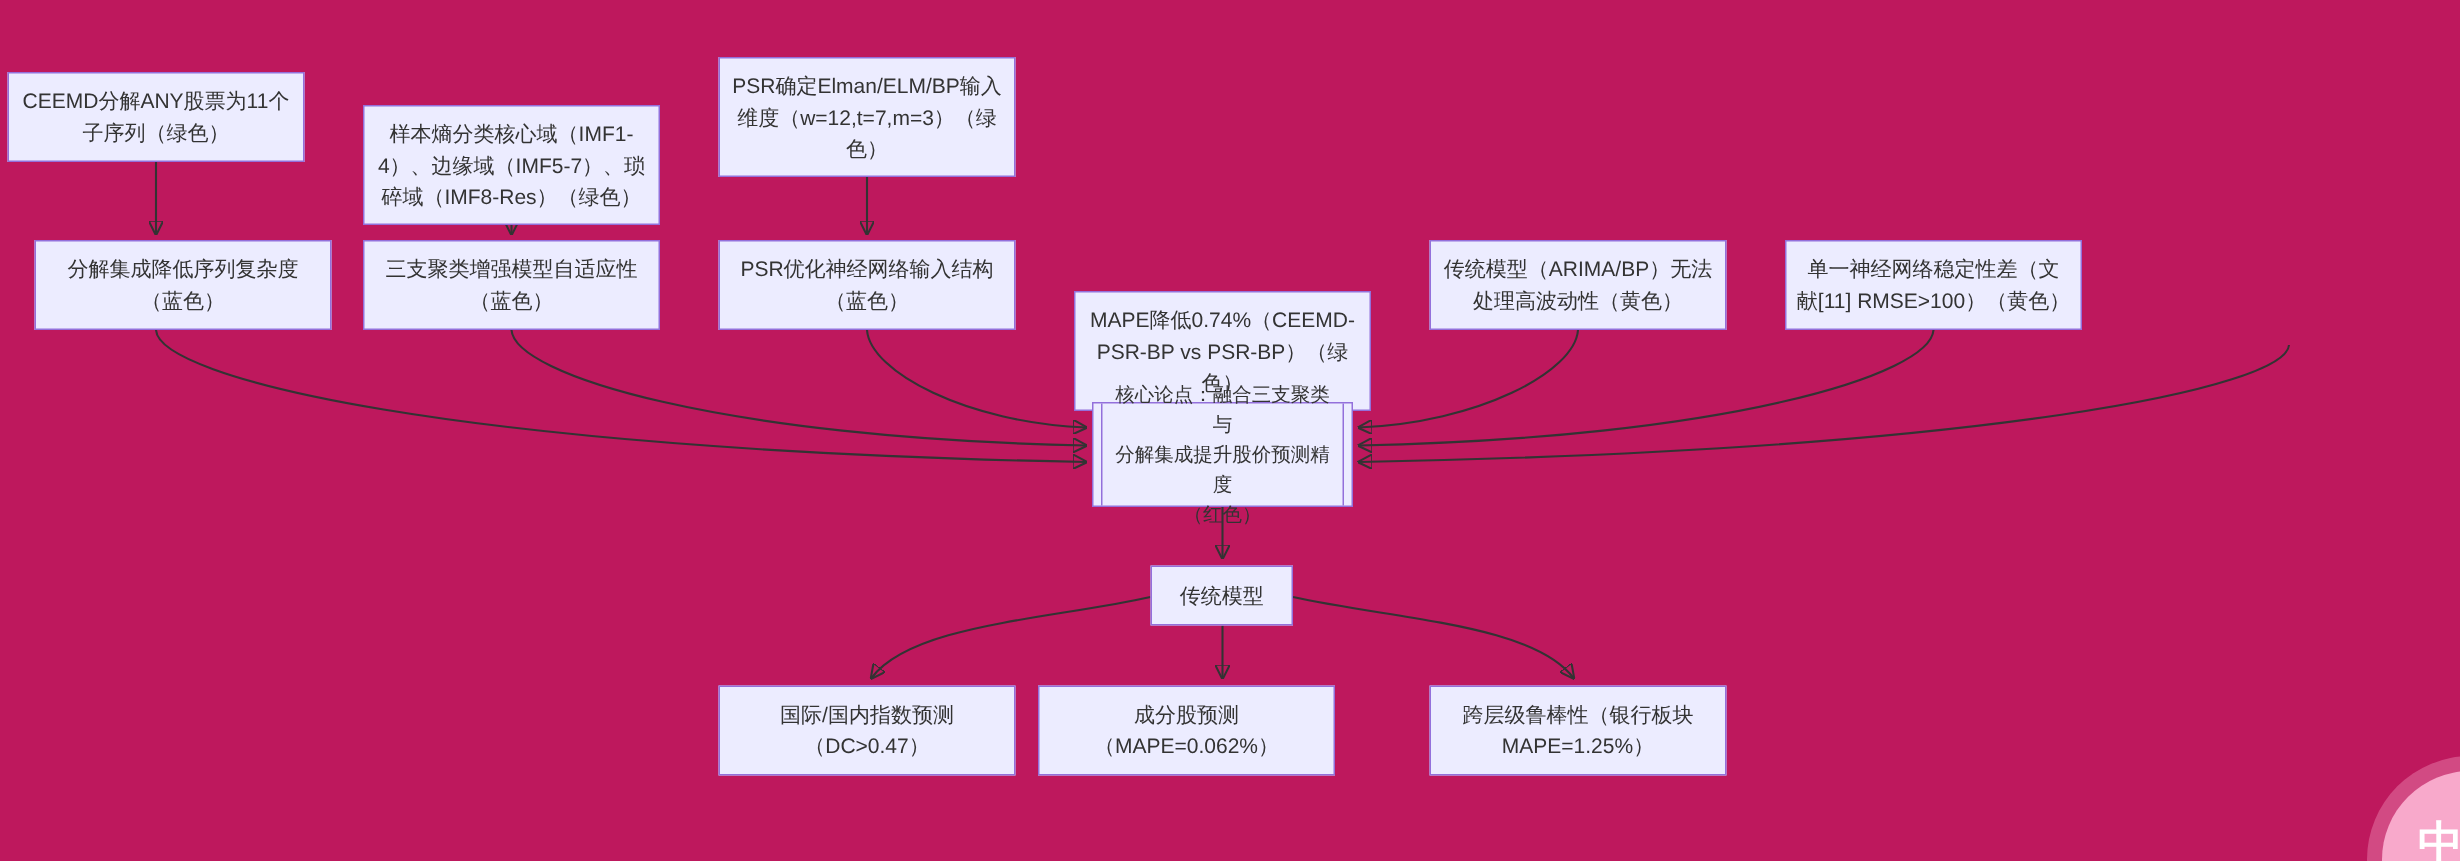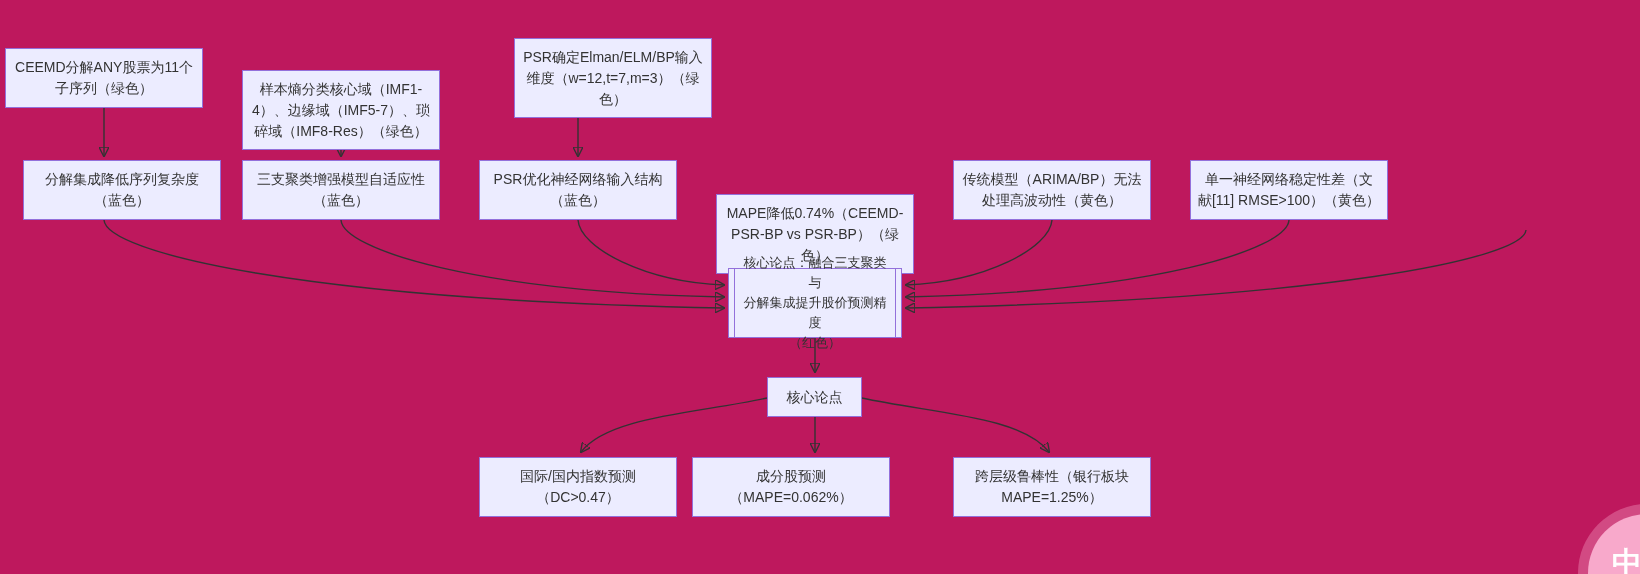--- a/index.html
+++ b/index.html
@@ -20,21 +20,21 @@
     border:1px solid #9370db;
     display:flex;align-items:center;justify-content:center;
     text-align:center;
     white-space:pre-line;
     font-size:14px;line-height:21px;
     padding:2px 6px;
   }
   
   .n-ceemd   {left:5px;   top:48px;  width:198px; height:60px;}
   .n-entropy {left:242px; top:38px;  width:198px; height:80px;margin-top:32px;}
-  .n-psr-dim {left:479px; top:38px;  width:198px; height:80px;margin-left:35px;}
+  .n-psr-dim {left:479px; top:38px;  width:198px; height:80px;}
   
   .n-decomp  {left:23px;   top:160px; width:198px; height:60px;}
   .n-three   {left:242px; top:160px; width:198px; height:60px;}
   .n-psropt  {left:479px; top:160px; width:198px; height:60px;}
   .n-mape    {left:716px; top:150px; width:198px; height:80px;margin-top:44px;}
   .n-trad    {left:953px; top:160px; width:198px; height:60px;}
   .n-single  {left:1190px;top:160px; width:198px; height:60px;}
   .n-twoway  {left:1427px;top:150px; width:198px; height:80px;}
   
   .n-core    {left:728px; top:268px; width:174px; height:70px; font-size:13px;line-height:20px;padding:2px 10px;}
@@ -108,21 +108,21 @@
   <div class="node n-single">单一神经网络稳定性差（文
 献[11] RMSE&gt;100）（黄色）</div>
 
   <div class="node n-core">
     <span class="core-inner"></span>
     <span>核心论点：融合三支聚类与
 分解集成提升股价预测精度
 （红色）</span>
   </div>
 
-  <div class="node n-exp">核心论点</div>
+  <div class="node n-exp">传统模型</div>
 
   <div class="node n-index">国际/国内指数预测
 （DC&gt;0.47）</div>
   <div class="node n-stock">成分股预测
 （MAPE=0.062%）</div>
   <div class="node n-robust">跨层级鲁棒性（银行板块
 MAPE=1.25%）</div>
 
   <div class="badge">
     <span>中/A</span>

